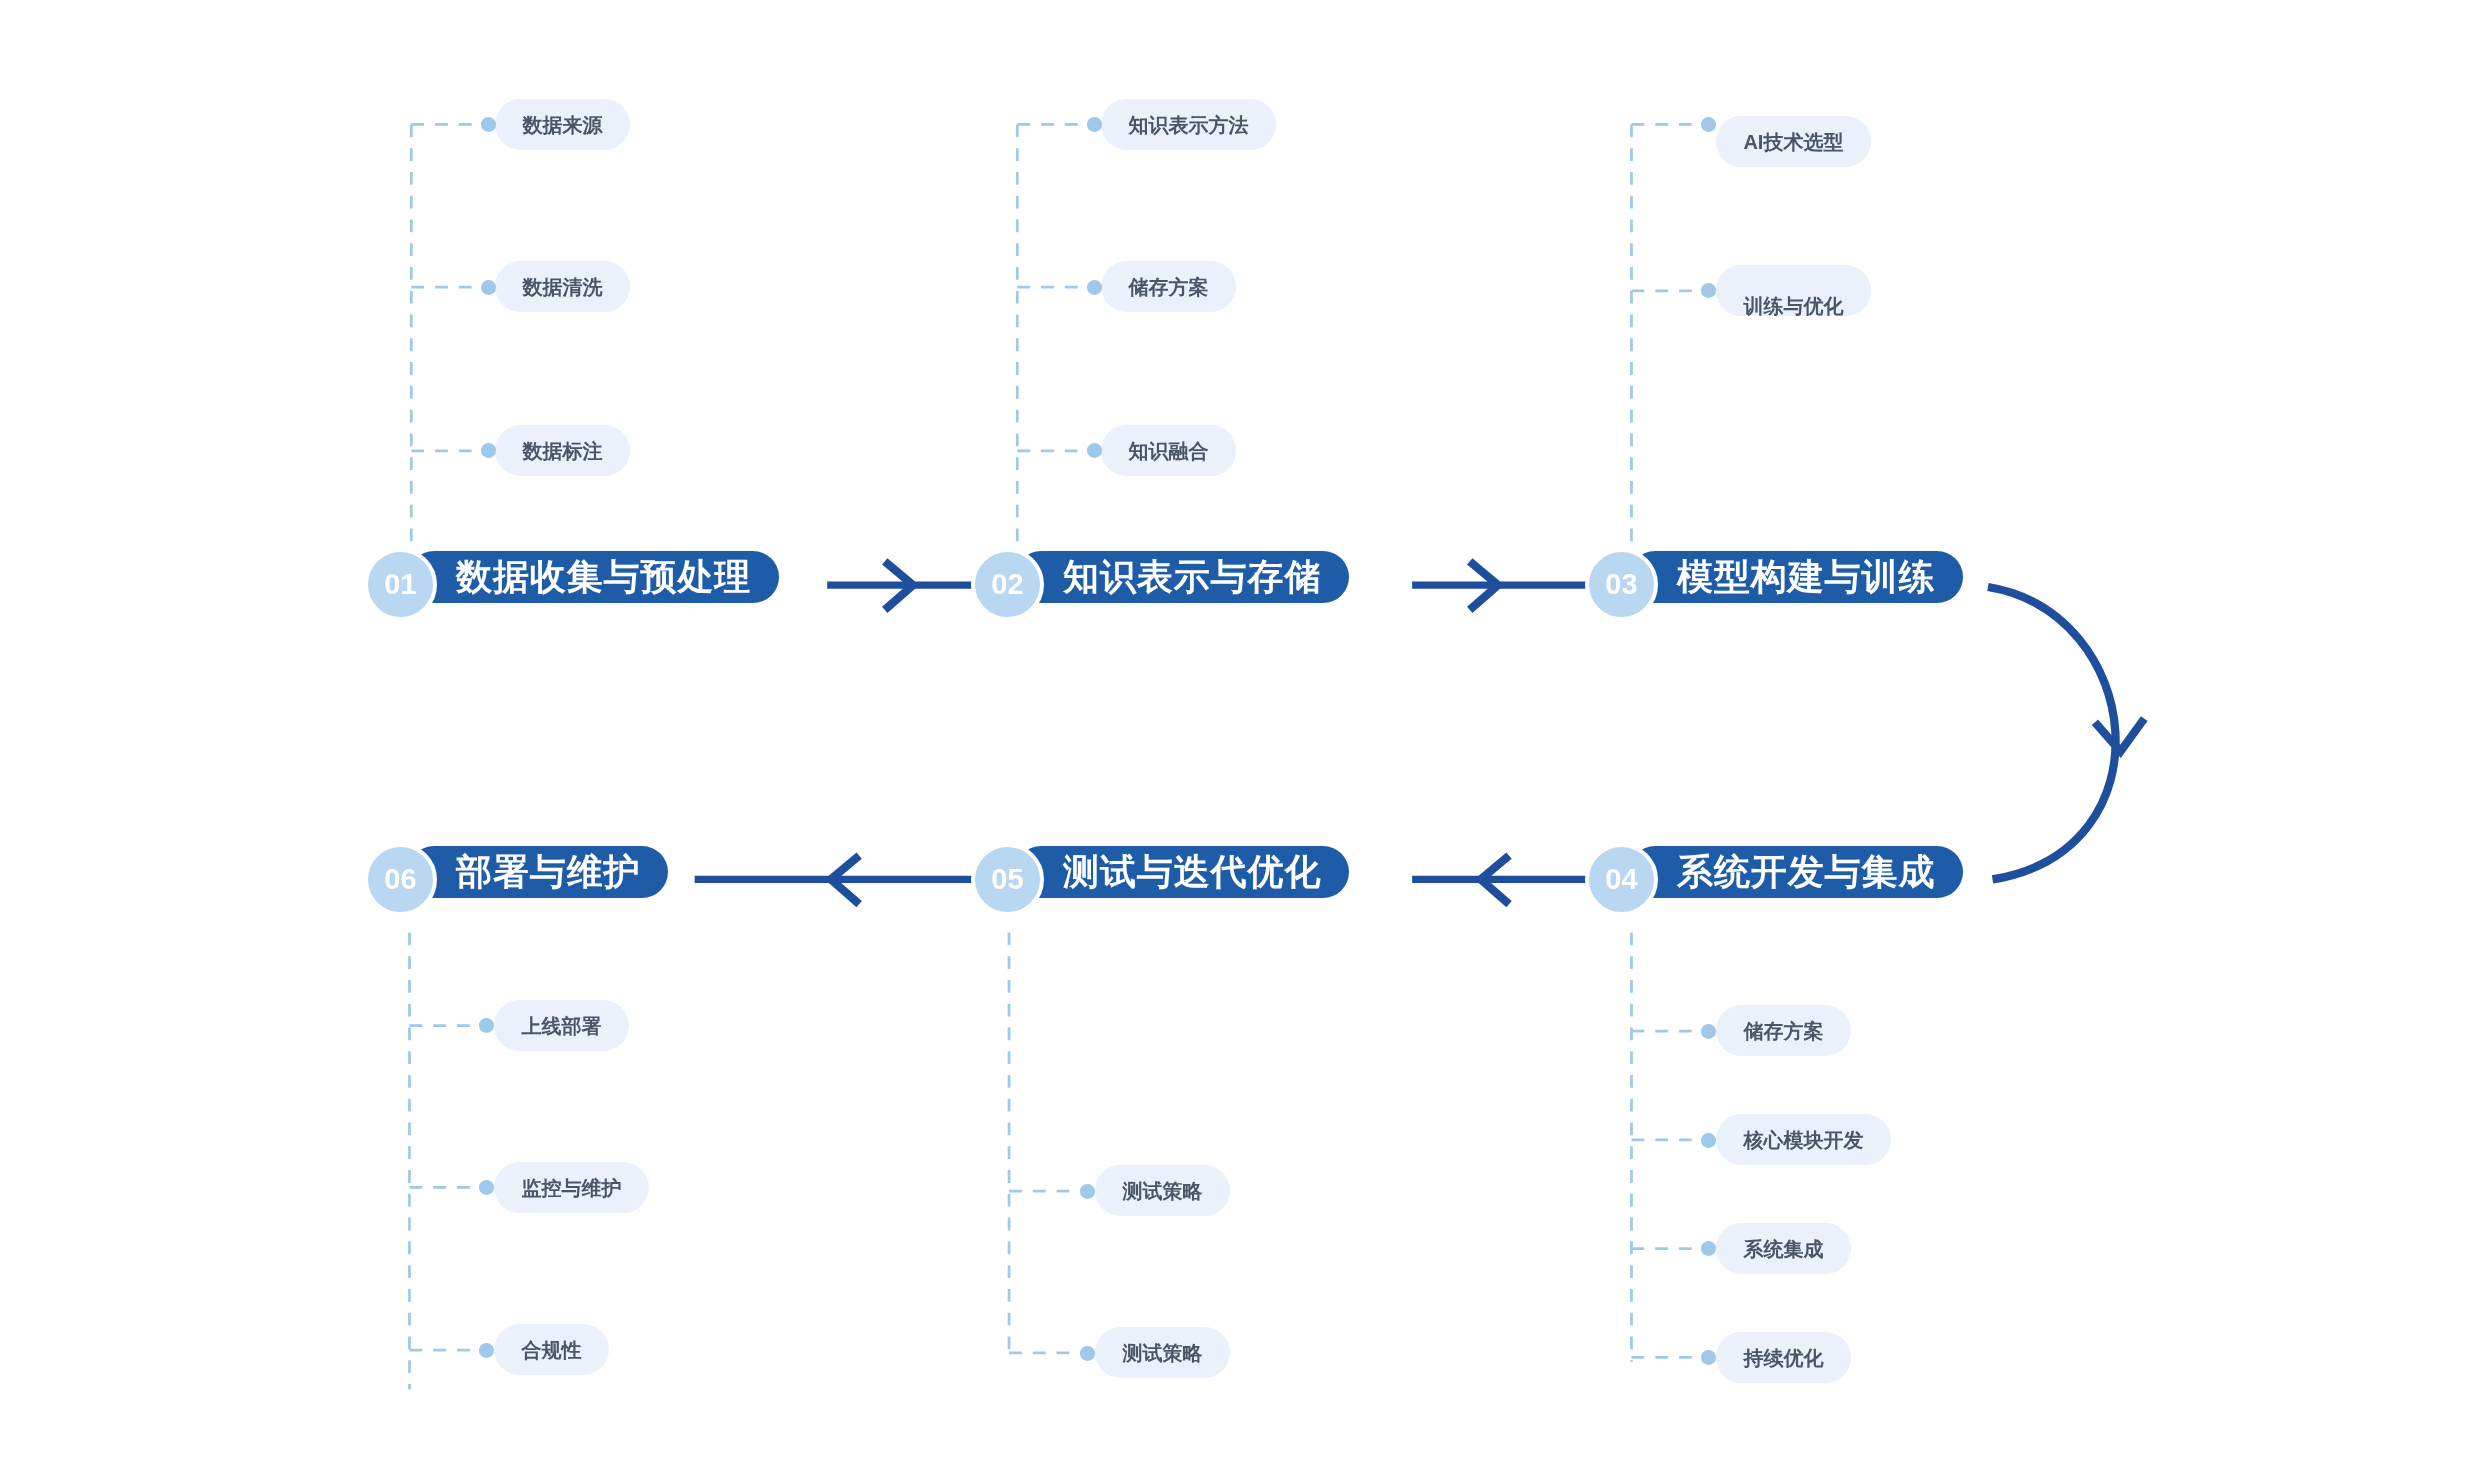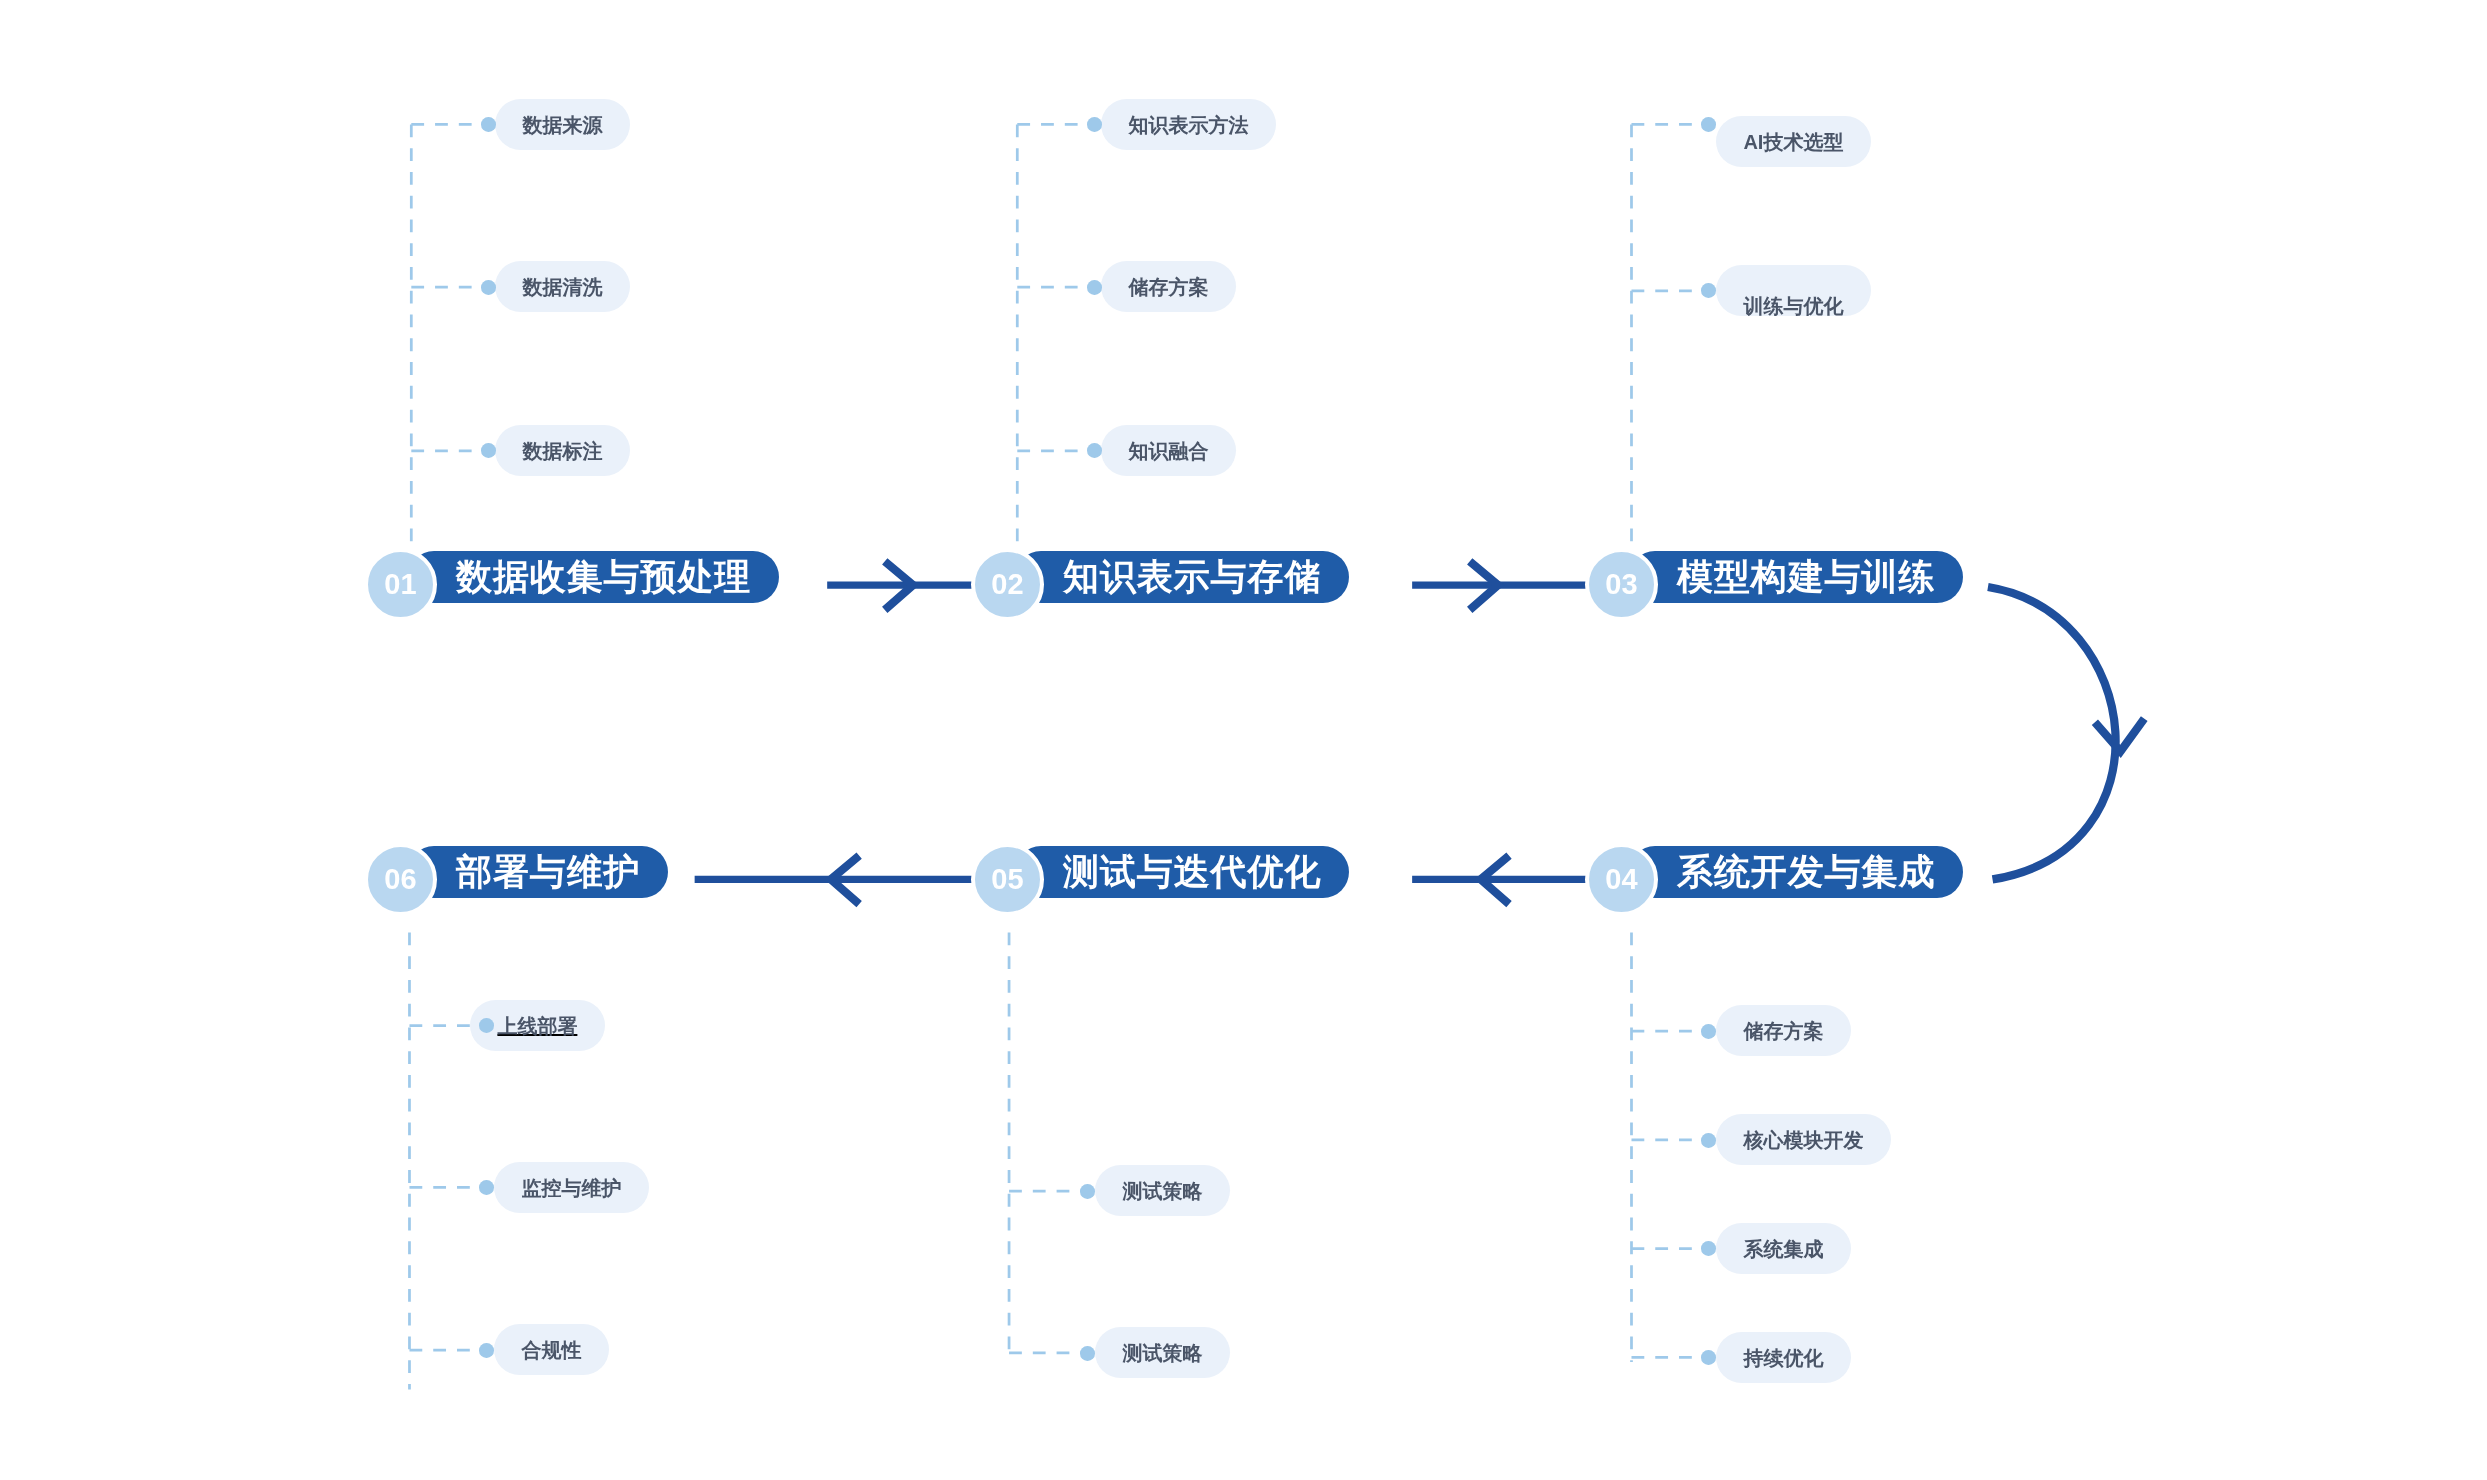--- a/index.html
+++ b/index.html
@@ -268,21 +268,21 @@
   <div class="stage-node" style="left:1585px; top:846px;">
     <div class="stage-pill">
       <span class="stage-label">系统开发与集成</span>
     </div>
     <div class="stage-badge">
       <span class="stage-badge-text">04</span>
     </div>
   </div>
 
   <div class="sub-dot" style="left:479px; top:1018px;"></div>
-  <div class="sub-item" style="left:470px; top:1000px;text-decoration:underline;">
+  <div class="sub-item" style="left:494px; top:1000px;">
     <span class="sub-label">上线部署</span>
   </div>
 
   <div class="sub-dot" style="left:479px; top:1180px;"></div>
   <div class="sub-item" style="left:494px; top:1162px;">
     <span class="sub-label">监控与维护</span>
   </div>
 
   <div class="sub-dot" style="left:479px; top:1343px;"></div>
   <div class="sub-item" style="left:494px; top:1324px;">

